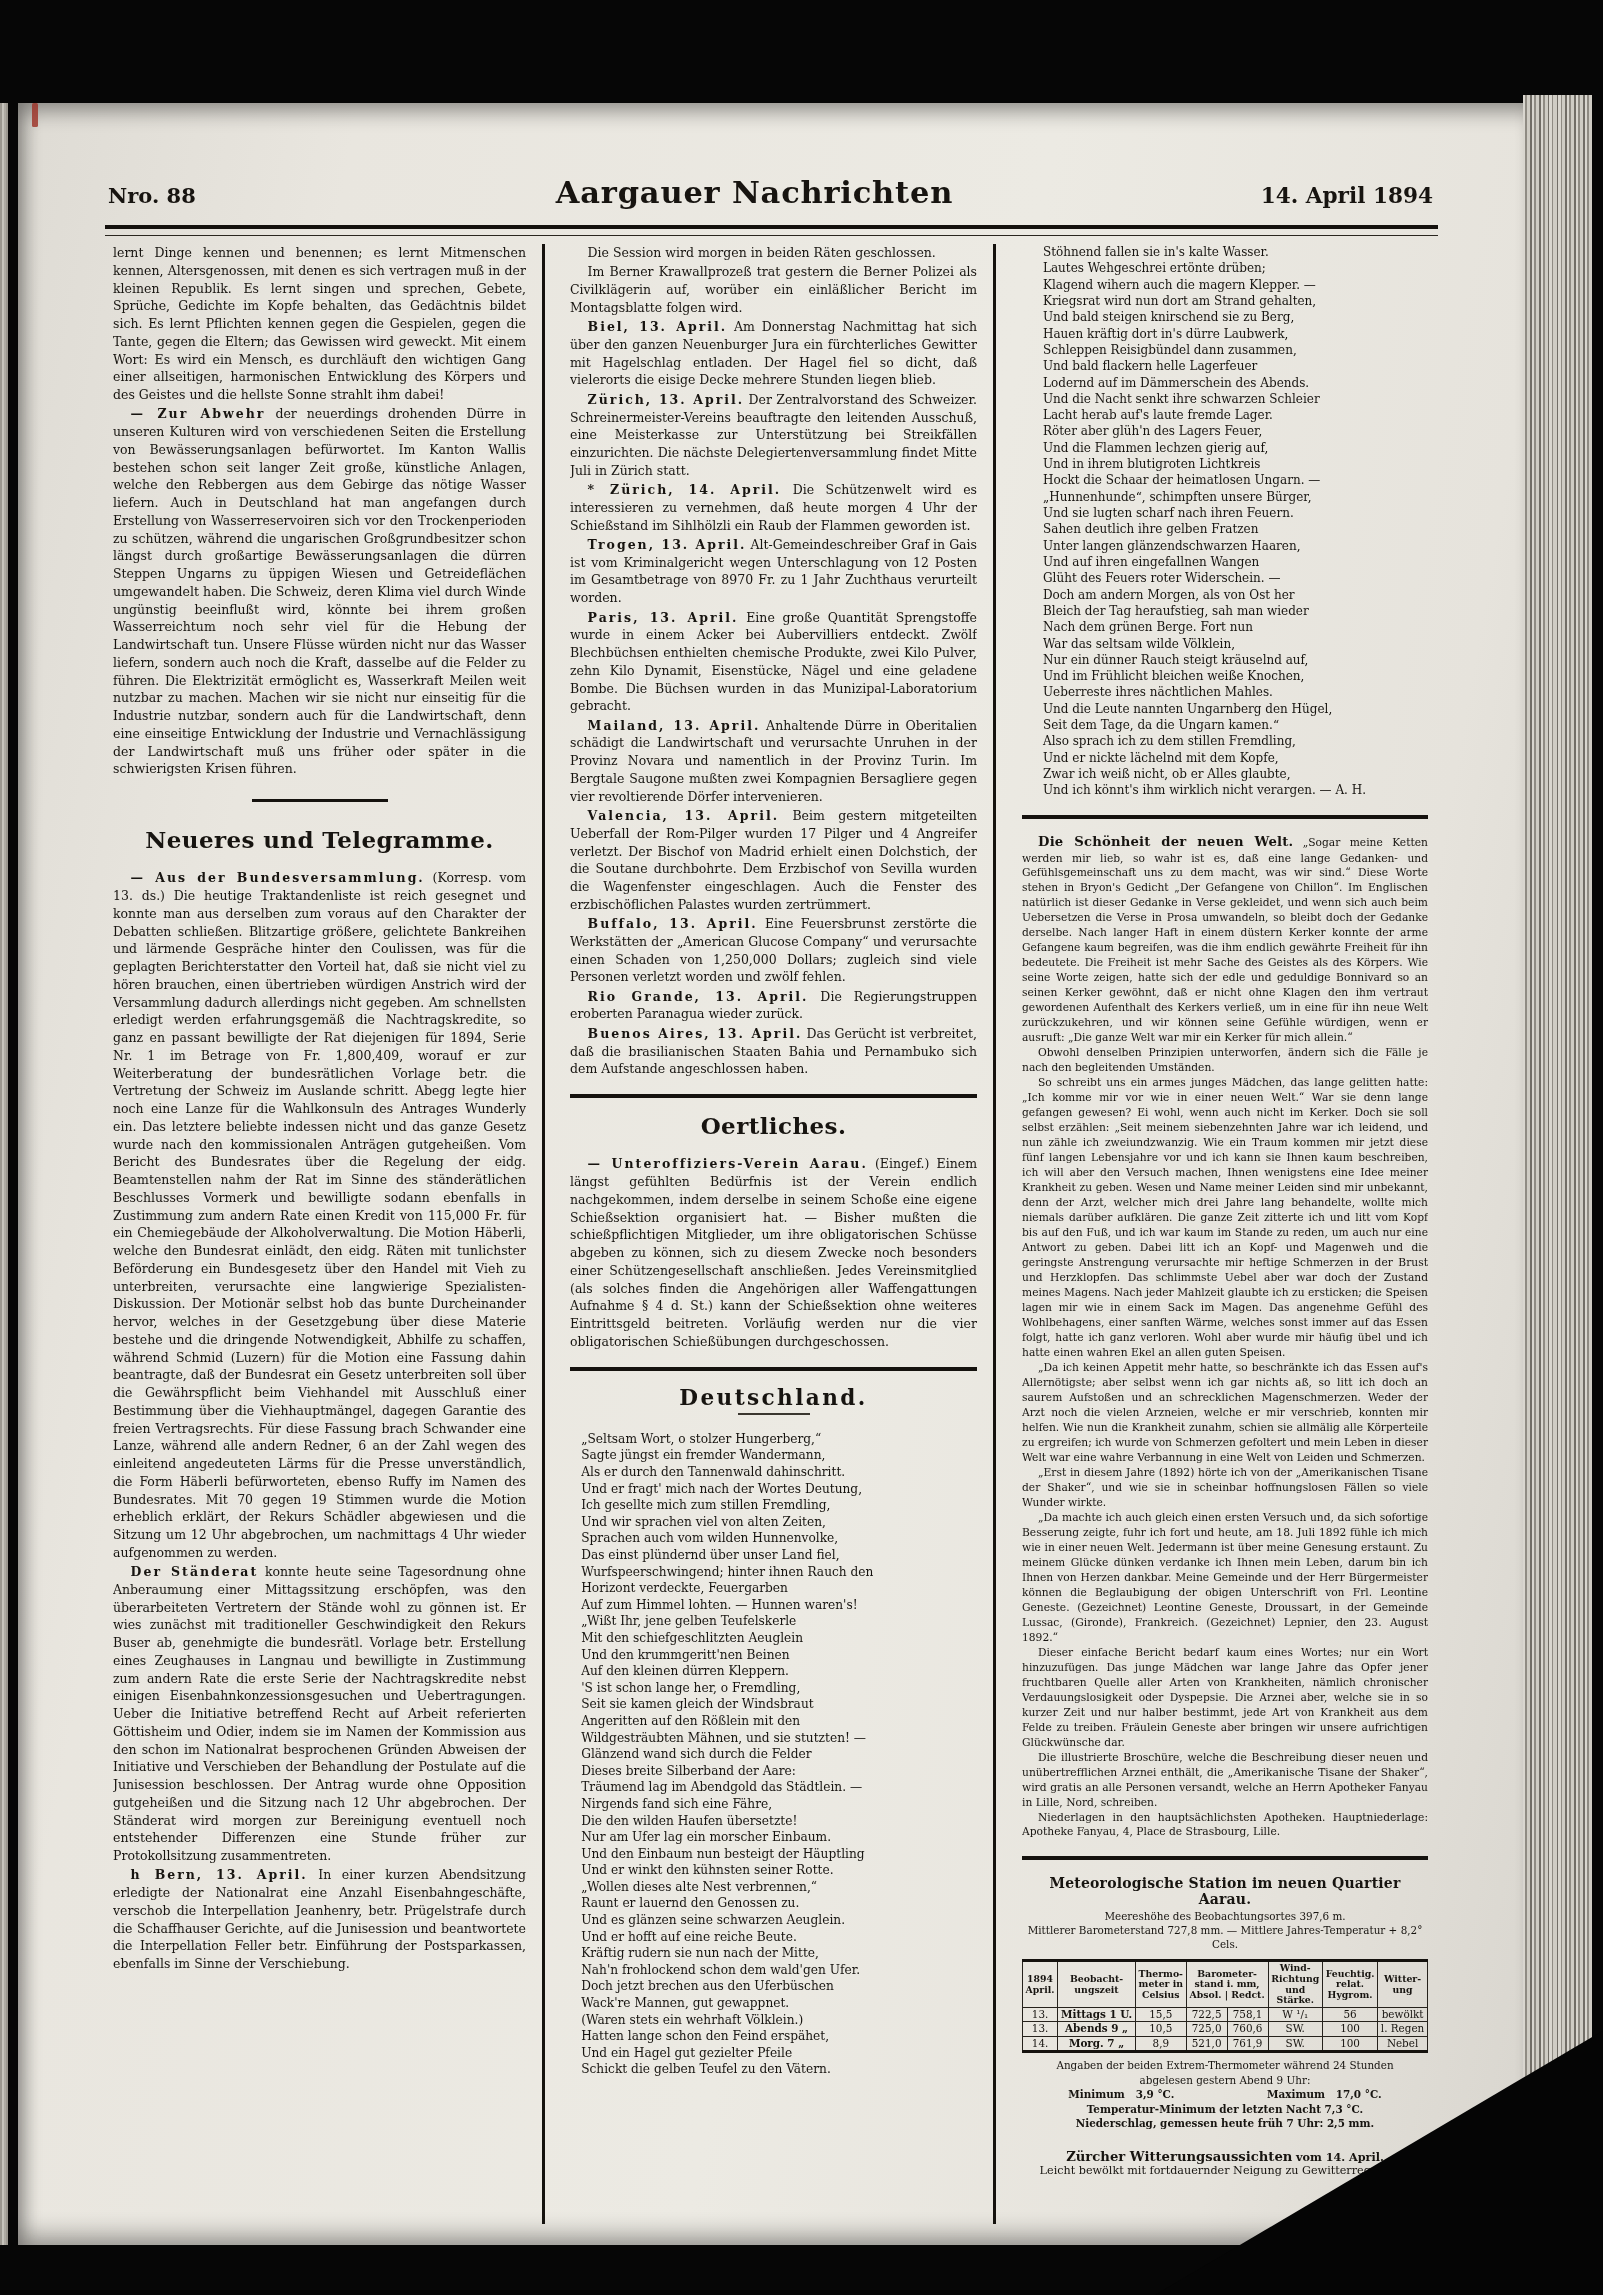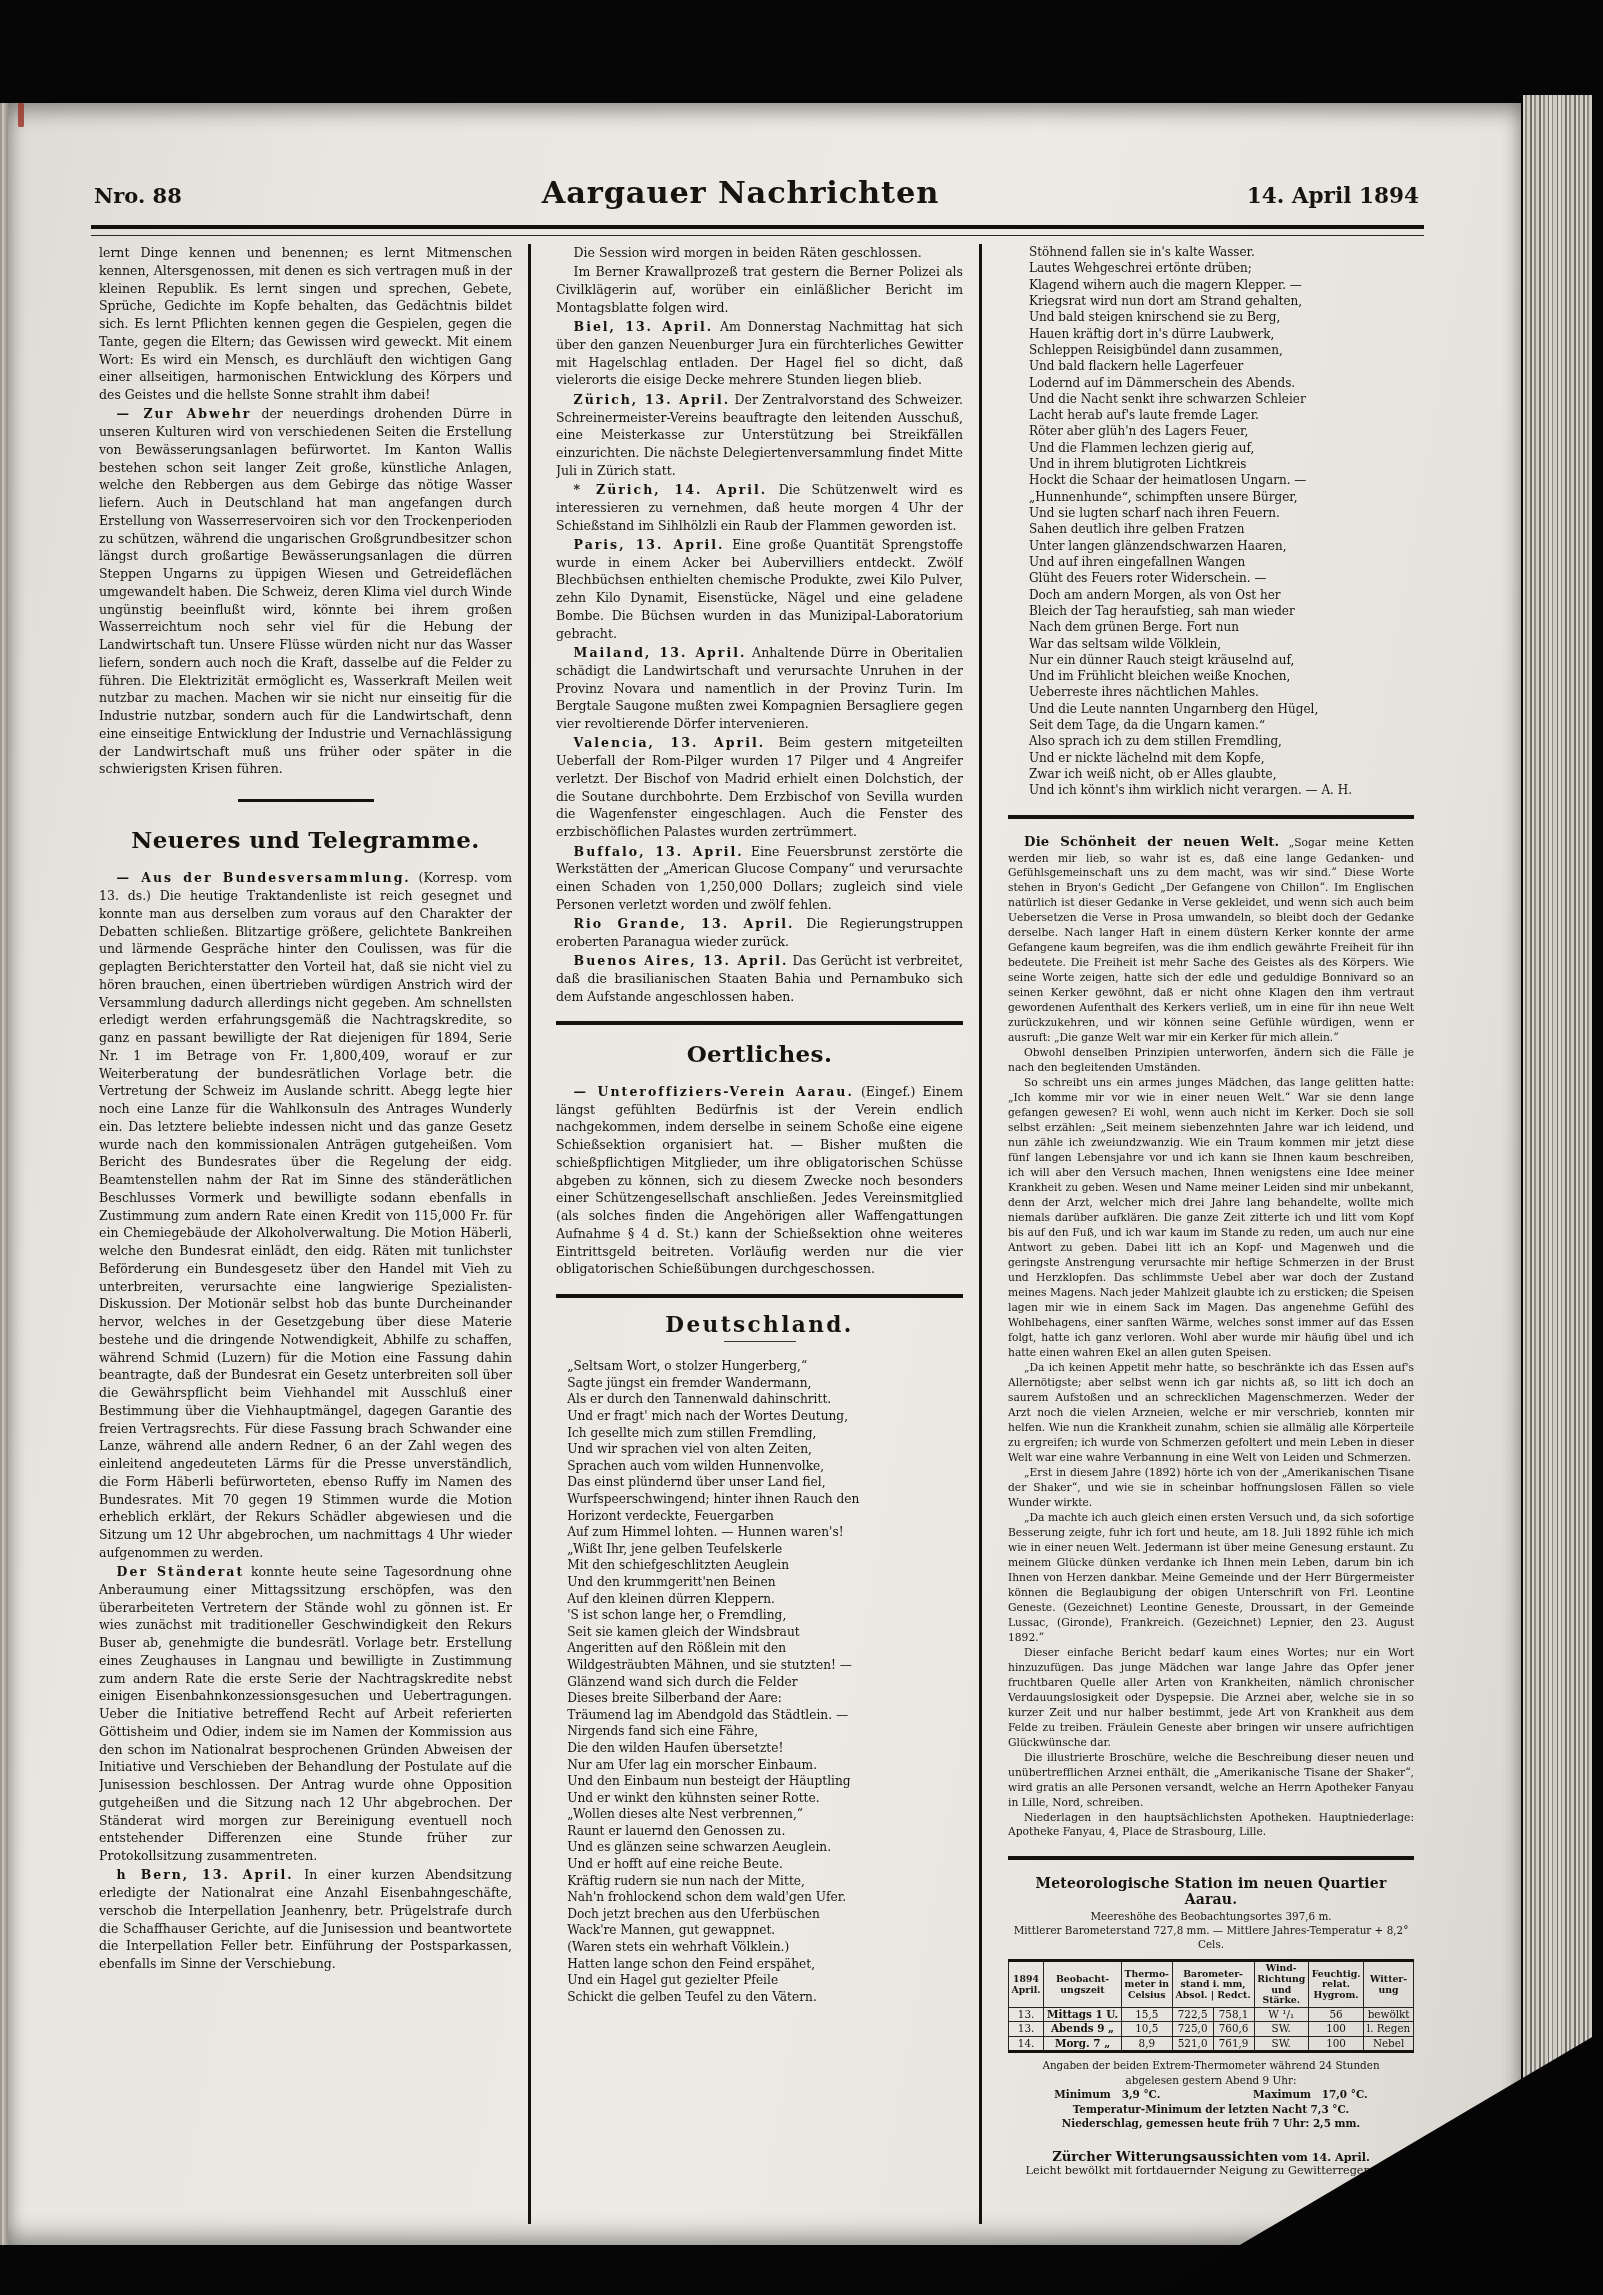--- a/index.html
+++ b/index.html
@@ -2,21 +2,21 @@
 <html style="font-size:13px"><head>
 <meta charset="utf-8">
 <style>
   html,body{margin:0;padding:0;}
   body{
     width:1604px;height:2295px;position:relative;overflow:hidden;
     background:#060606;
     font-family:"DejaVu Serif","Liberation Serif",serif;
   }
   .page{
-    position:absolute;left:4px;top:103px;width:1517px;height:2142px;
+    position:absolute;left:18px;top:103px;width:1517px;height:2142px;
     background:linear-gradient(100deg,#dedbd4 0%,#e9e6df 18%,#eceae3 55%,#e6e3dc 82%,#d8d5ce 100%);
     box-shadow:inset 0 11.2px 17.6px rgba(0,0,0,.28), inset 0 -13px 19px rgba(0,0,0,.25), inset 11.2px 0 16px rgba(0,0,0,.12);
     color:#171410;
   }
   .left-edge{position:absolute;left:0;top:103px;width:8px;height:2142px;
     background:repeating-linear-gradient(90deg,#9b978f 0 1.6px,#c6c3bb 1.6px 4px,#aeaaa2 4px 6.4px);}
   .stack{position:absolute;left:1523px;top:95px;width:69px;height:2158px;
     background:repeating-linear-gradient(90deg,#d9d6cf 0 2.4px,#8f8b83 2.4px 4px,#cfccc4 4px 7.2px,#716d66 7.2px 8.8px);}
   .corner-br{position:absolute;right:0;bottom:0;width:449px;height:265px;background:#050505;
     clip-path:polygon(100% 0,100% 100%,0 100%);}
@@ -90,20 +90,21 @@
 
   <div class="vrule vr1"></div>
 
   <div class="col col2">
     <p class="para">Die Session wird morgen in beiden Räten geschlossen.</p>
     <p class="para">Im Berner Krawallprozeß trat gestern die Berner Polizei als Civilklägerin auf, worüber ein einläßlicher Bericht im Montagsblatte folgen wird.</p>
 
     <p class="para"><span class="lead">Biel, 13. April.</span> <span>Am Donnerstag Nachmittag hat sich über den ganzen Neuenburger Jura ein fürchterliches Gewitter mit Hagelschlag entladen. Der Hagel fiel so dicht, daß vielerorts die eisige Decke mehrere Stunden liegen blieb.</span></p>
     <p class="para"><span class="lead">Zürich, 13. April.</span> <span>Der Zentralvorstand des Schweizer. Schreinermeister-Vereins beauftragte den leitenden Ausschuß, eine Meisterkasse zur Unterstützung bei Streikfällen einzurichten. Die nächste Delegiertenversammlung findet Mitte Juli in Zürich statt.</span></p>
     <p class="para"><span class="lead">* Zürich, 14. April.</span> <span>Die Schützenwelt wird es interessieren zu vernehmen, daß heute morgen 4 Uhr der Schießstand im Sihlhölzli ein Raub der Flammen geworden ist.</span></p>
+    <p class="para"><span class="lead">Trogen, 13. April.</span> <span>Alt-Gemeindeschreiber Graf in Gais ist vom Kriminalgericht wegen Unterschlagung von 12 Posten im Gesamtbetrage von 8970 Fr. zu 1 Jahr Zuchthaus verurteilt worden.</span></p>
     <p class="para"><span class="lead">Paris, 13. April.</span> <span>Eine große Quantität Sprengstoffe wurde in einem Acker bei Aubervilliers entdeckt. Zwölf Blechbüchsen enthielten chemische Produkte, zwei Kilo Pulver, zehn Kilo Dynamit, Eisenstücke, Nägel und eine geladene Bombe. Die Büchsen wurden in das Munizipal-Laboratorium gebracht.</span></p>
     <p class="para"><span class="lead">Mailand, 13. April.</span> <span>Anhaltende Dürre in Oberitalien schädigt die Landwirtschaft und verursachte Unruhen in der Provinz Novara und namentlich in der Provinz Turin. Im Bergtale Saugone mußten zwei Kompagnien Bersagliere gegen vier revoltierende Dörfer intervenieren.</span></p>
     <p class="para"><span class="lead">Valencia, 13. April.</span> <span>Beim gestern mitgeteilten Ueberfall der Rom-Pilger wurden 17 Pilger und 4 Angreifer verletzt. Der Bischof von Madrid erhielt einen Dolchstich, der die Soutane durchbohrte. Dem Erzbischof von Sevilla wurden die Wagenfenster eingeschlagen. Auch die Fenster des erzbischöflichen Palastes wurden zertrümmert.</span></p>
     <p class="para"><span class="lead">Buffalo, 13. April.</span> <span>Eine Feuersbrunst zerstörte die Werkstätten der „American Glucose Company“ und verursachte einen Schaden von 1,250,000 Dollars; zugleich sind viele Personen verletzt worden und zwölf fehlen.</span></p>
     <p class="para"><span class="lead">Rio Grande, 13. April.</span> <span>Die Regierungstruppen eroberten Paranagua wieder zurück.</span></p>
     <p class="para"><span class="lead">Buenos Aires, 13. April.</span> <span>Das Gerücht ist verbreitet, daß die brasilianischen Staaten Bahia und Pernambuko sich dem Aufstande angeschlossen haben.</span></p>
 
     <div class="thick-rule"></div>
     <h2 class="section">Oertliches.</h2>
     <p class="para"><span class="lead">— Unteroffiziers-Verein Aarau.</span> <span>(Eingef.) Einem längst gefühlten Bedürfnis ist der Verein endlich nachgekommen, indem derselbe in seinem Schoße eine eigene Schießsektion organisiert hat. — Bisher mußten die schießpflichtigen Mitglieder, um ihre obligatorischen Schüsse abgeben zu können, sich zu diesem Zwecke noch besonders einer Schützengesellschaft anschließen. Jedes Vereinsmitglied (als solches finden die Angehörigen aller Waffengattungen Aufnahme § 4 d. St.) kann der Schießsektion ohne weiteres Eintrittsgeld beitreten. Vorläufig werden nur die vier obligatorischen Schießübungen durchgeschossen.</span></p>

